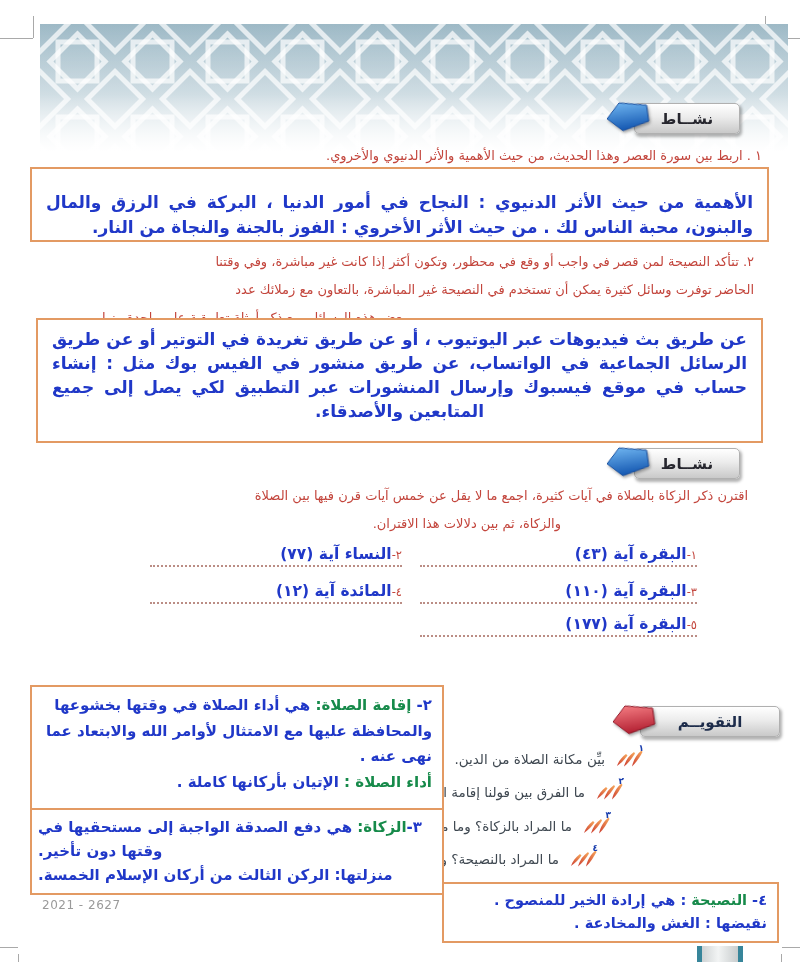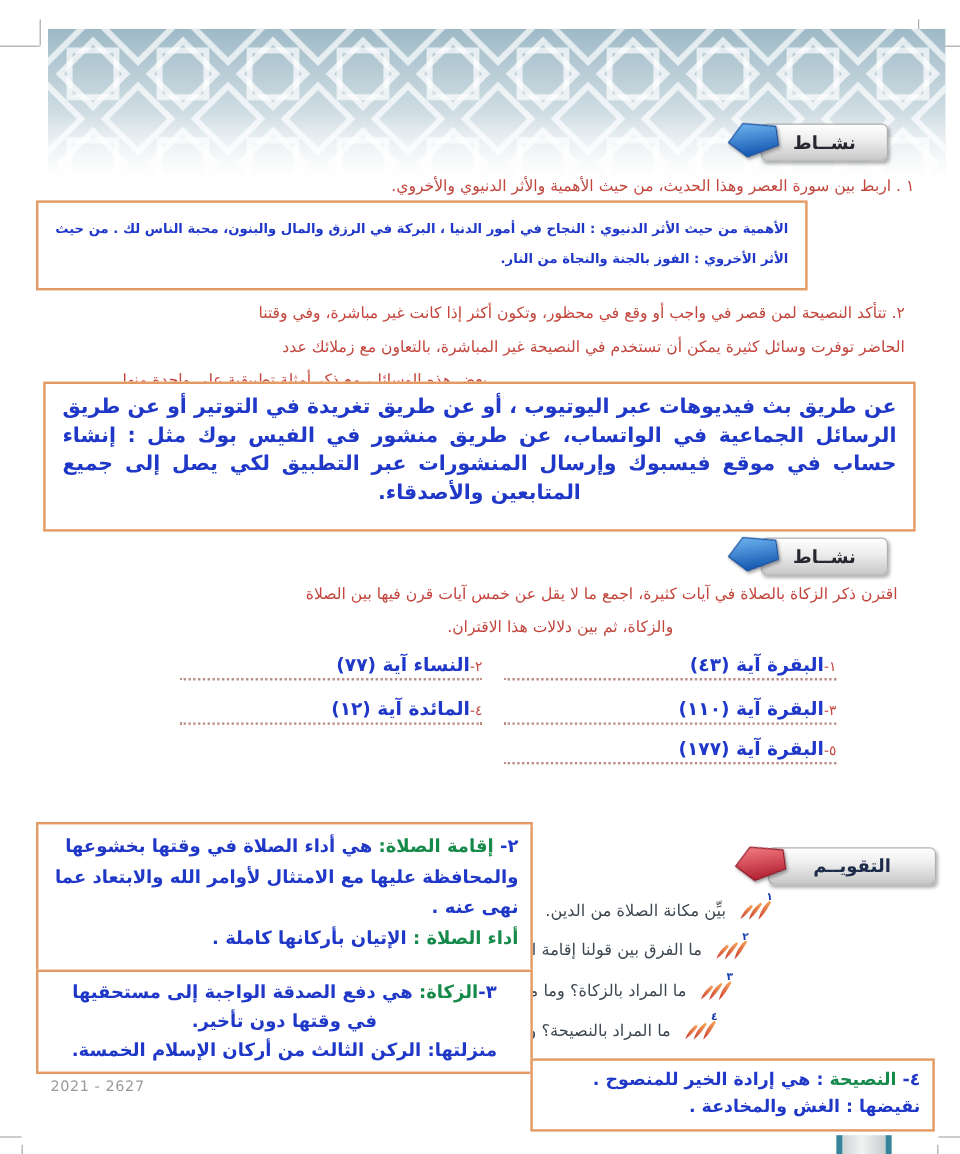--- a/index.html
+++ b/index.html
@@ -36,30 +36,30 @@
   .q1{right:38px;top:131px;white-space:nowrap;line-height:18px;}
   .q2{right:46px;left:55px;top:232px;}
   .q2 .indent3{margin-right:348px;}
   .p2{right:52px;left:55px;top:466px;}
   .p2 .indent2{margin-right:187px;}
   
   .abox{
     position:absolute;background:#fff;border:2px solid #e39a63;color:#2038c8;
     font-weight:bold;z-index:5;overflow:hidden;box-sizing:border-box;
   }
-  .abox1{left:30px;top:151px;width:643px;height:75px;padding:9px 14px;
-         font-size:11px;line-height:25px;text-align:justify;}
+  .abox1{left:30px;top:151px;width:739px;height:75px;padding:21px 14px;
+         font-size:17px;line-height:25px;text-align:justify;}
   .abox2{left:36px;top:302px;width:727px;height:125px;padding:7px 14px;
          font-size:17px;line-height:24px;text-align:justify;text-align-last:center;}
   .boxA{left:30px;top:635px;width:412px;height:32px;padding:4px 10px;
         font-size:15.5px;text-align:right;}
   .boxB{left:30px;top:669px;width:414px;height:141px;padding:6px 10px;
         font-size:15px;line-height:25.5px;text-align:right;}
-  .boxC{left:30px;top:792px;width:414px;height:87px;padding:5px 26px;
-        font-size:15px;line-height:24px;text-align:center;}
+  .boxC{left:30px;top:792px;width:414px;height:87px;padding:5px 6px;
+        font-size:15px;line-height:24px;text-align:left;}
   .boxD{left:442px;top:866px;width:337px;height:61px;padding:5px 10px;
         font-size:14.5px;line-height:23px;text-align:right;}
   .green{color:#168a4a;}
   
   .verse{position:absolute;display:flex;align-items:flex-end;direction:rtl;
          border-bottom:2px dotted #bb8d85;height:30px;z-index:4;}
   .vnum{color:#c3453c;font-size:11.5px;padding-bottom:3px;flex:0 0 auto;}
   .vtext{flex:1;text-align:right;color:#2038c8;font-weight:bold;
          font-size:15.5px;line-height:1.2;padding-bottom:1px;}
   .v1r{left:420px;top:519px;width:277px;}

